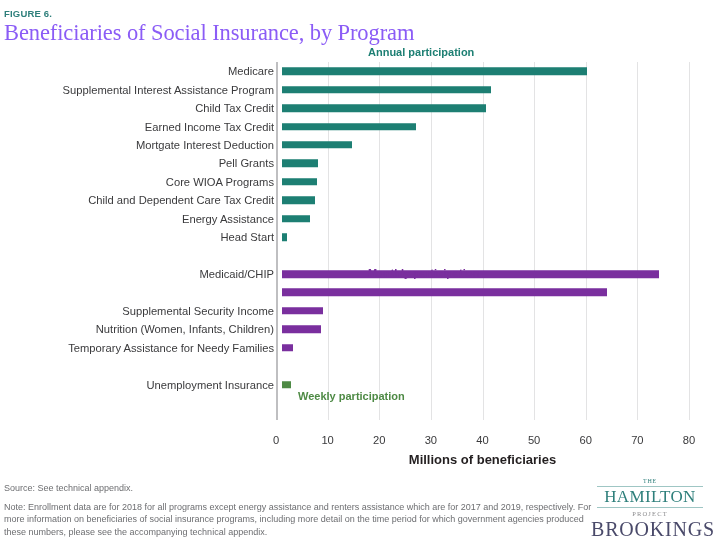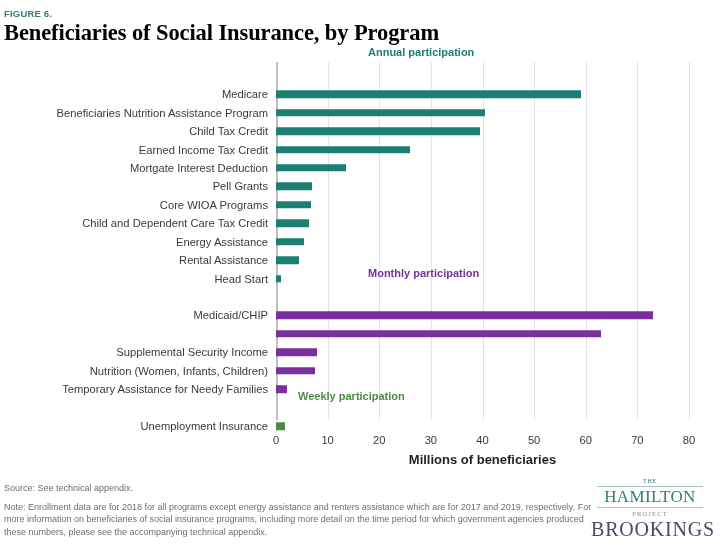--- a/index.html
+++ b/index.html
@@ -12,39 +12,39 @@
     position:relative;
   }
   .figure-label{
     position:absolute;left:4px;top:8px;
     font-size:9.5px;font-weight:bold;letter-spacing:.02em;
     color:#2e7f7b;
   }
   .figure-title{
     position:absolute;left:4px;top:20px;
     font-family:"Liberation Serif", serif;
-    font-size:22.5px;font-weight:bold;
-    color:#000000;letter-spacing:-0.1px;
+    font-size:22.5px;font-weight:normal;
+    color:#8b5cf6;letter-spacing:-0.1px;
     white-space:nowrap;
   }
 
   
   #chart{
     position:absolute;left:0;top:56px;width:720px;height:400px;
   }
   .plot{
     position:absolute;left:276px;top:0;width:413px;height:378px;
   }
   .gridline{
     position:absolute;top:6px;bottom:14px;width:1px;background:#e3e3e4;
   }
   .axis-line{
     position:absolute;left:0;top:6px;bottom:14px;width:1.5px;background:#bfbfc1;
   }
-  .rows{position:absolute;left:0;right:0;top:6px;margin-top:23px;}
+  .rows{position:absolute;left:6px;right:0;top:6px;}
   .row{
     position:relative;height:18.45px;
   }
   .row .cat{
     position:absolute;right:calc(100% + 8px);top:50%;transform:translateY(-50%);
     white-space:nowrap;font-size:11.2px;color:#3a3a3c;
   }
   .bar{
     position:absolute;left:0;top:50%;transform:translateY(-50%);
     height:7.5px;
@@ -120,21 +120,21 @@
         <div class="gridline" style="left: 309.75px;"></div>
         <div class="gridline" style="left: 361.375px;"></div>
         <div class="gridline" style="left: 413px;"></div>
       </div>
     <div class="rows" id="rows">
         <div class="row">
           <span class="cat">Medicare</span>
           <div class="bar annual" title="Medicare: 59" style="width: 304.587px;"></div>
         </div>
         <div class="row">
-          <span class="cat">Beneficiaries Nutrition Assistance Program</span>
+          <span class="cat">Supplemental Interest Assistance Program</span>
           <div class="bar annual" title="Supplemental Nutrition Assistance Program: 40.5" style="width: 209.081px;"></div>
         </div>
         <div class="row">
           <span class="cat">Child Tax Credit</span>
           <div class="bar annual" title="Child Tax Credit: 39.5" style="width: 203.919px;"></div>
         </div>
         <div class="row">
           <span class="cat">Earned Income Tax Credit</span>
           <div class="bar annual" title="Earned Income Tax Credit: 26" style="width: 134.225px;"></div>
         </div>
@@ -150,24 +150,20 @@
           <span class="cat">Core WIOA Programs</span>
           <div class="bar annual" title="Core WIOA Programs: 6.8" style="width: 35.105px;"></div>
         </div>
         <div class="row">
           <span class="cat">Child and Dependent Care Tax Credit</span>
           <div class="bar annual" title="Child and Dependent Care Tax Credit: 6.3" style="width: 32.5237px;"></div>
         </div>
         <div class="row">
           <span class="cat">Energy Assistance</span>
           <div class="bar annual" title="Energy Assistance: 5.4" style="width: 27.8775px;"></div>
-        </div>
-        <div class="row">
-          <span class="cat">Rental Assistance</span>
-          <div class="bar annual" title="Rental Assistance: 4.5" style="width: 23.2312px;"></div>
         </div>
         <div class="row">
           <span class="cat">Head Start</span>
           <div class="bar annual" title="Head Start: 1" style="width: 5.1625px;"></div>
         </div>
         <div class="row spacer"></div>
         <div class="row">
           <span class="cat">Medicaid/CHIP</span>
           <div class="bar monthly" title="Medicaid/CHIP: 73" style="width: 376.863px;"></div>
         </div>

